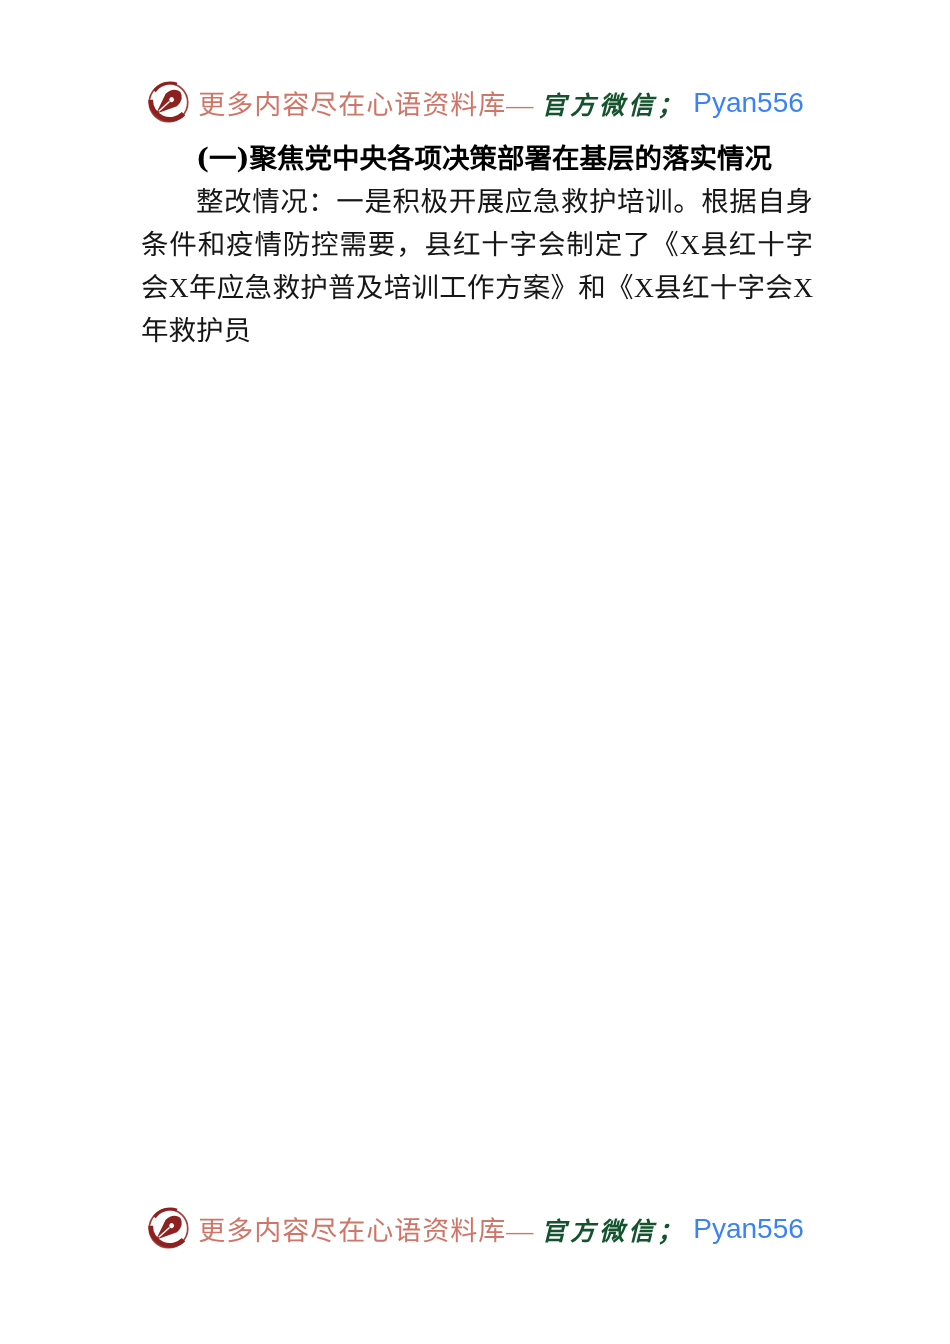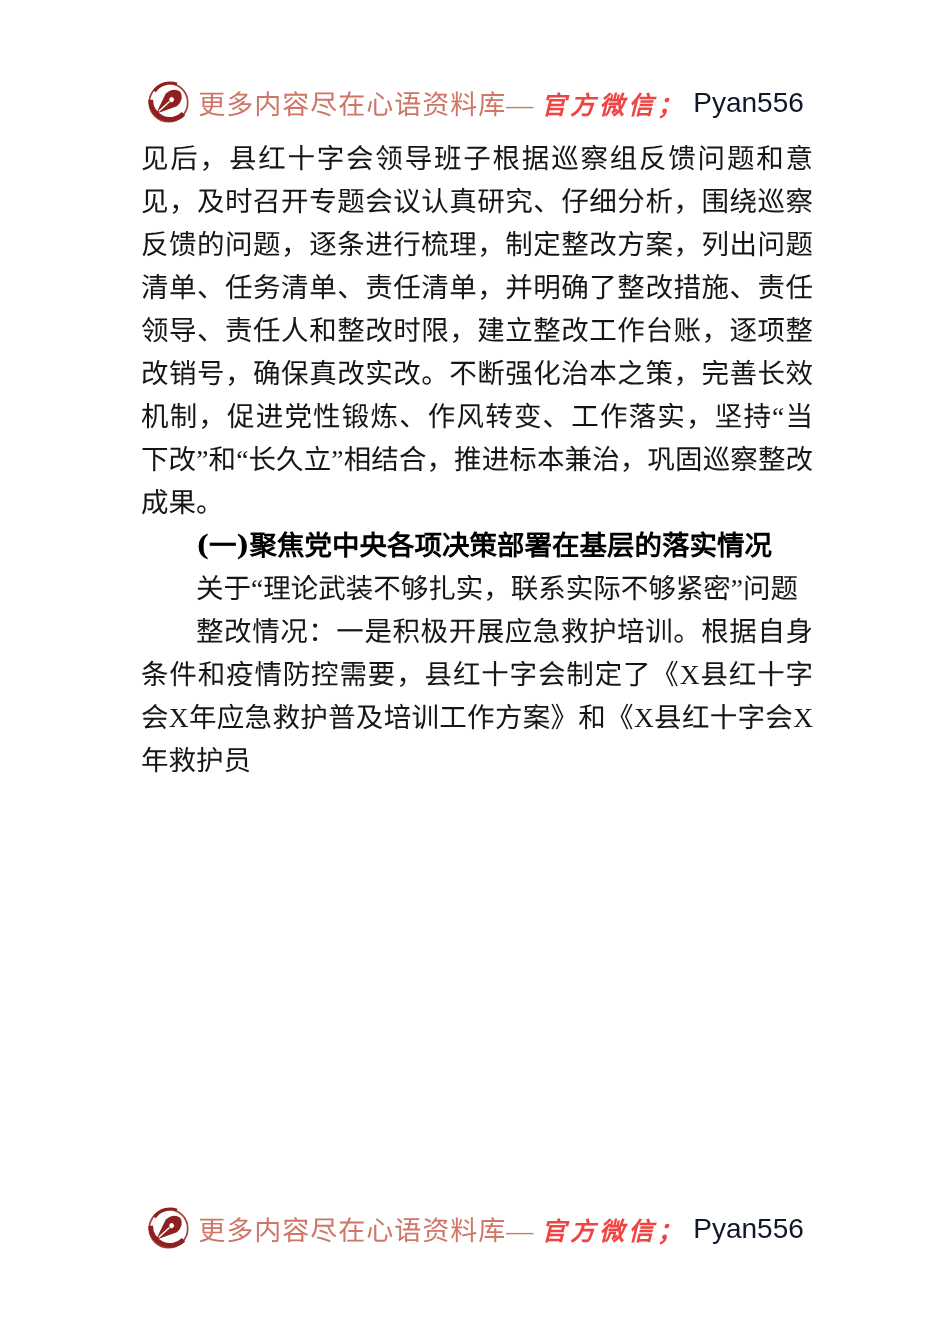--- a/index.html
+++ b/index.html
@@ -35,29 +35,29 @@
     display: inline-flex;
     flex: 0 0 auto;
   }
   .wm-brand {
     color: #cf7668;
     font-size: 27px;
     font-family: "Liberation Serif", "DejaVu Serif", serif;
     letter-spacing: 1px;
   }
   .wm-wechat-label {
-    color: #ef4444;
+    color: #14532d;
     font-size: 25px;
     font-style: italic;
     font-weight: bold;
     font-family: "DejaVu Serif", serif;
     letter-spacing: 4px;
   }
   .wm-wechat-id {
-    color: #0f172a;
+    color: #3b82f6;
     font-size: 28px;
     font-family: "Liberation Sans", "DejaVu Sans", sans-serif;
   }
 
   
   .doc {
     position: absolute;
     top: 137px;
     left: 141px;
     width: 672px;
@@ -93,23 +93,21 @@
           <path d="M24 22.5 L24 38" stroke="#ffffff" stroke-width="1.6"></path>
         </g>
       </svg>
     </span>
     <span class="wm-brand">更多内容尽在心语资料库—</span>
     <span class="wm-wechat-label">官方微信；</span>
     <span class="wm-wechat-id">Pyan556</span>
   </div>
 
   <div class="doc">
-    <p class="para continuation">见后，县红十字会领导班子根据巡察组反馈问题和意见，及时召开专题会议认真研究、仔细分析，围绕巡察反馈的问题，逐条进行梳理，制定整改方案，列出问题清单、任务清单、责任清单，并明确了整改措施、责任领导、责任人和整改时限，建立整改工作台账，逐项整改销号，确保真改实改。不断强化治本之策，完善长效机制，促进党性锻炼、作风转变、工作落实，坚持“当下改”和“长久立”相结合，推进标本兼治，巩固巡察整改成果。</p>
     <p class="para subheading">(一)聚焦党中央各项决策部署在基层的落实情况</p>
-    <p class="para">关于“理论武装不够扎实，联系实际不够紧密”问题</p>
     <p class="para">整改情况：一是积极开展应急救护培训。根据自身条件和疫情防控需要，县红十字会制定了《X县红十字会X年应急救护普及培训工作方案》和《X县红十字会X年救护员</p>
   </div>
 
   <div class="watermark watermark-bottom">
     <span class="wm-logo">
       <svg viewBox="0 0 48 48" width="45" height="45" aria-hidden="true">
         <circle cx="24" cy="24" r="20.5" fill="none" stroke="#a1423a" stroke-width="1.8"></circle>
         <path d="M40 36 A20.5 20.5 0 0 1 5 21" fill="none" stroke="#8e211f" stroke-width="5"></path>
         <path d="M9 12 A20.5 20.5 0 0 1 33 4.5" fill="none" stroke="#8e211f" stroke-width="3.4"></path>
         <g transform="rotate(48 24 24)">

